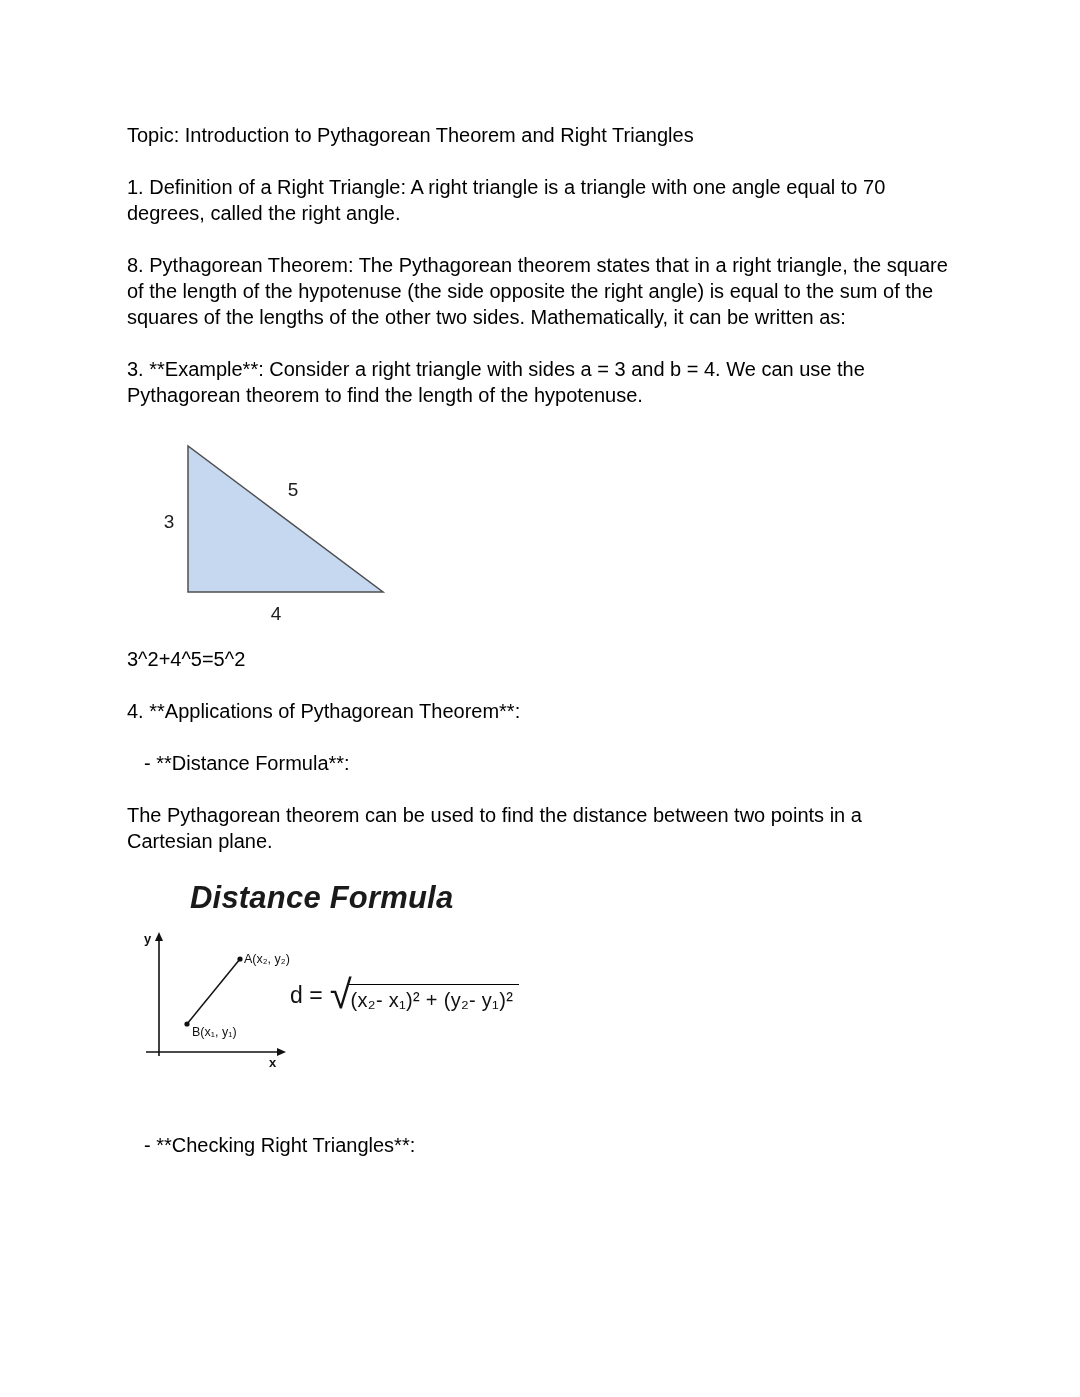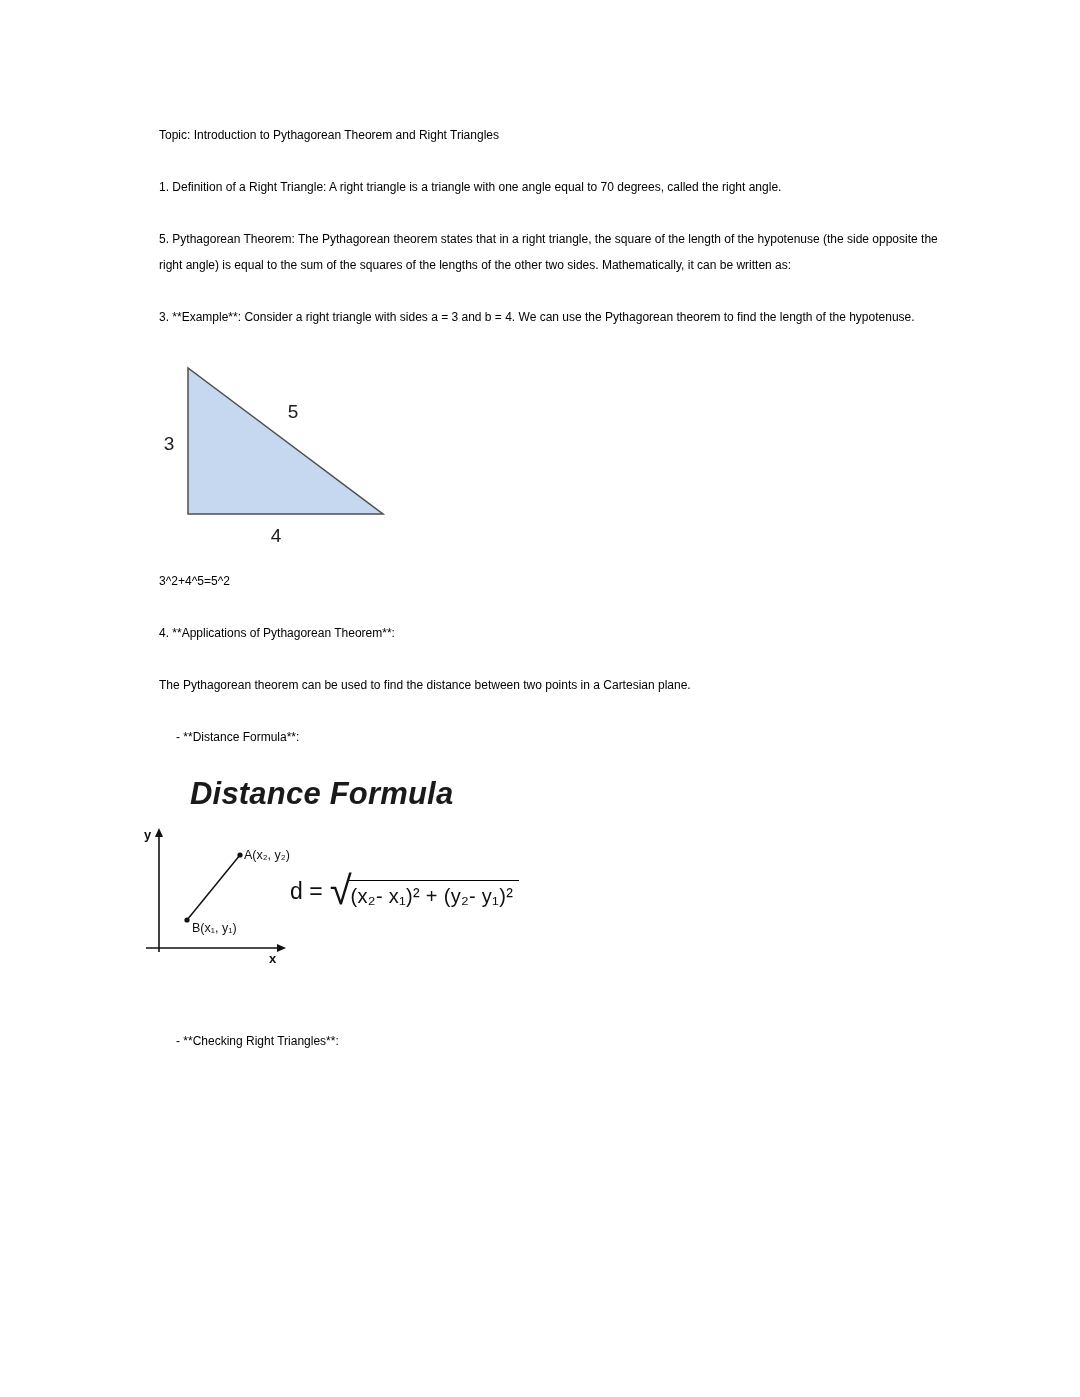--- a/index.html
+++ b/index.html
@@ -11,26 +11,25 @@
     font-family: "Liberation Sans", sans-serif;
     color: #000000;
     overflow: hidden;
   }
   .page {
     width: 1080px;
     height: 1397px;
     padding: 122px 125px 0 127px;
   }
   .para {
-    font-size: 12px;
+    font-size: 20px;
     line-height: 26px;
     max-width: 823px;
     margin-bottom: 26px;
     white-space: pre-wrap;
-    margin-left: 32px;
   }
   .indent { padding-left: 17px; }
 
   
   .triangle-figure {
     margin: 0 0 8px 6px;
     width: 300px;
   }
   .triangle-shape {
     stroke: #4f4f4f;
@@ -106,41 +105,41 @@
 </style>
 </head>
 <body>
 
 <div class="page">
 
   <p class="para">Topic: Introduction to Pythagorean Theorem and Right Triangles</p>
 
   <p class="para">1. Definition of a Right Triangle: A right triangle is a triangle with one angle equal to 70 degrees, called the right angle.</p>
 
-  <p class="para">5. Pythagorean Theorem: The Pythagorean theorem states that in a right triangle, the square of the length of the hypotenuse (the side opposite the right angle) is equal to the sum of the squares of the lengths of the other two sides. Mathematically, it can be written as:</p>
+  <p class="para">8. Pythagorean Theorem: The Pythagorean theorem states that in a right triangle, the square of the length of the hypotenuse (the side opposite the right angle) is equal to the sum of the squares of the lengths of the other two sides. Mathematically, it can be written as:</p>
 
 
   <p class="para">3. **Example**: Consider a right triangle with sides a = 3 and b = 4. We can use the Pythagorean theorem to find the length of the hypotenuse.</p>
 
   <div class="triangle-figure">
     <svg width="300" height="200" viewBox="0 0 300 200">
       <polygon class="triangle-shape" points="55,12 55,158 250,158" fill="#c5d8ef"></polygon>
       <text class="tri-label" x="36" y="94" text-anchor="middle">3</text>
       <text class="tri-label" x="143" y="186" text-anchor="middle">4</text>
       <text class="tri-label" x="160" y="62" text-anchor="middle">5</text>
     </svg>
   </div>
 
   <p class="para">3^2+4^5=5^2</p>
 
   <p class="para">4. **Applications of Pythagorean Theorem**:</p>
 
+  <p class="para indent">- **Distance Formula**:</p>
+
   <p class="para">The Pythagorean theorem can be used to find the distance between two points in a Cartesian plane.</p>
-
-  <p class="para indent">- **Distance Formula**:</p>
 
   <div class="distance-figure">
     <div class="distance-title">Distance Formula</div>
     <div class="graph-wrap">
       <svg class="graph-svg" width="170" height="152" viewBox="0 0 170 152">
 
         <line class="axis-line" x1="20" y1="9" x2="20" y2="126"></line>
         <polygon points="20,2 16,11 24,11" fill="#111111"></polygon>
 
         <line class="axis-line" x1="7" y1="122" x2="140" y2="122"></line>

